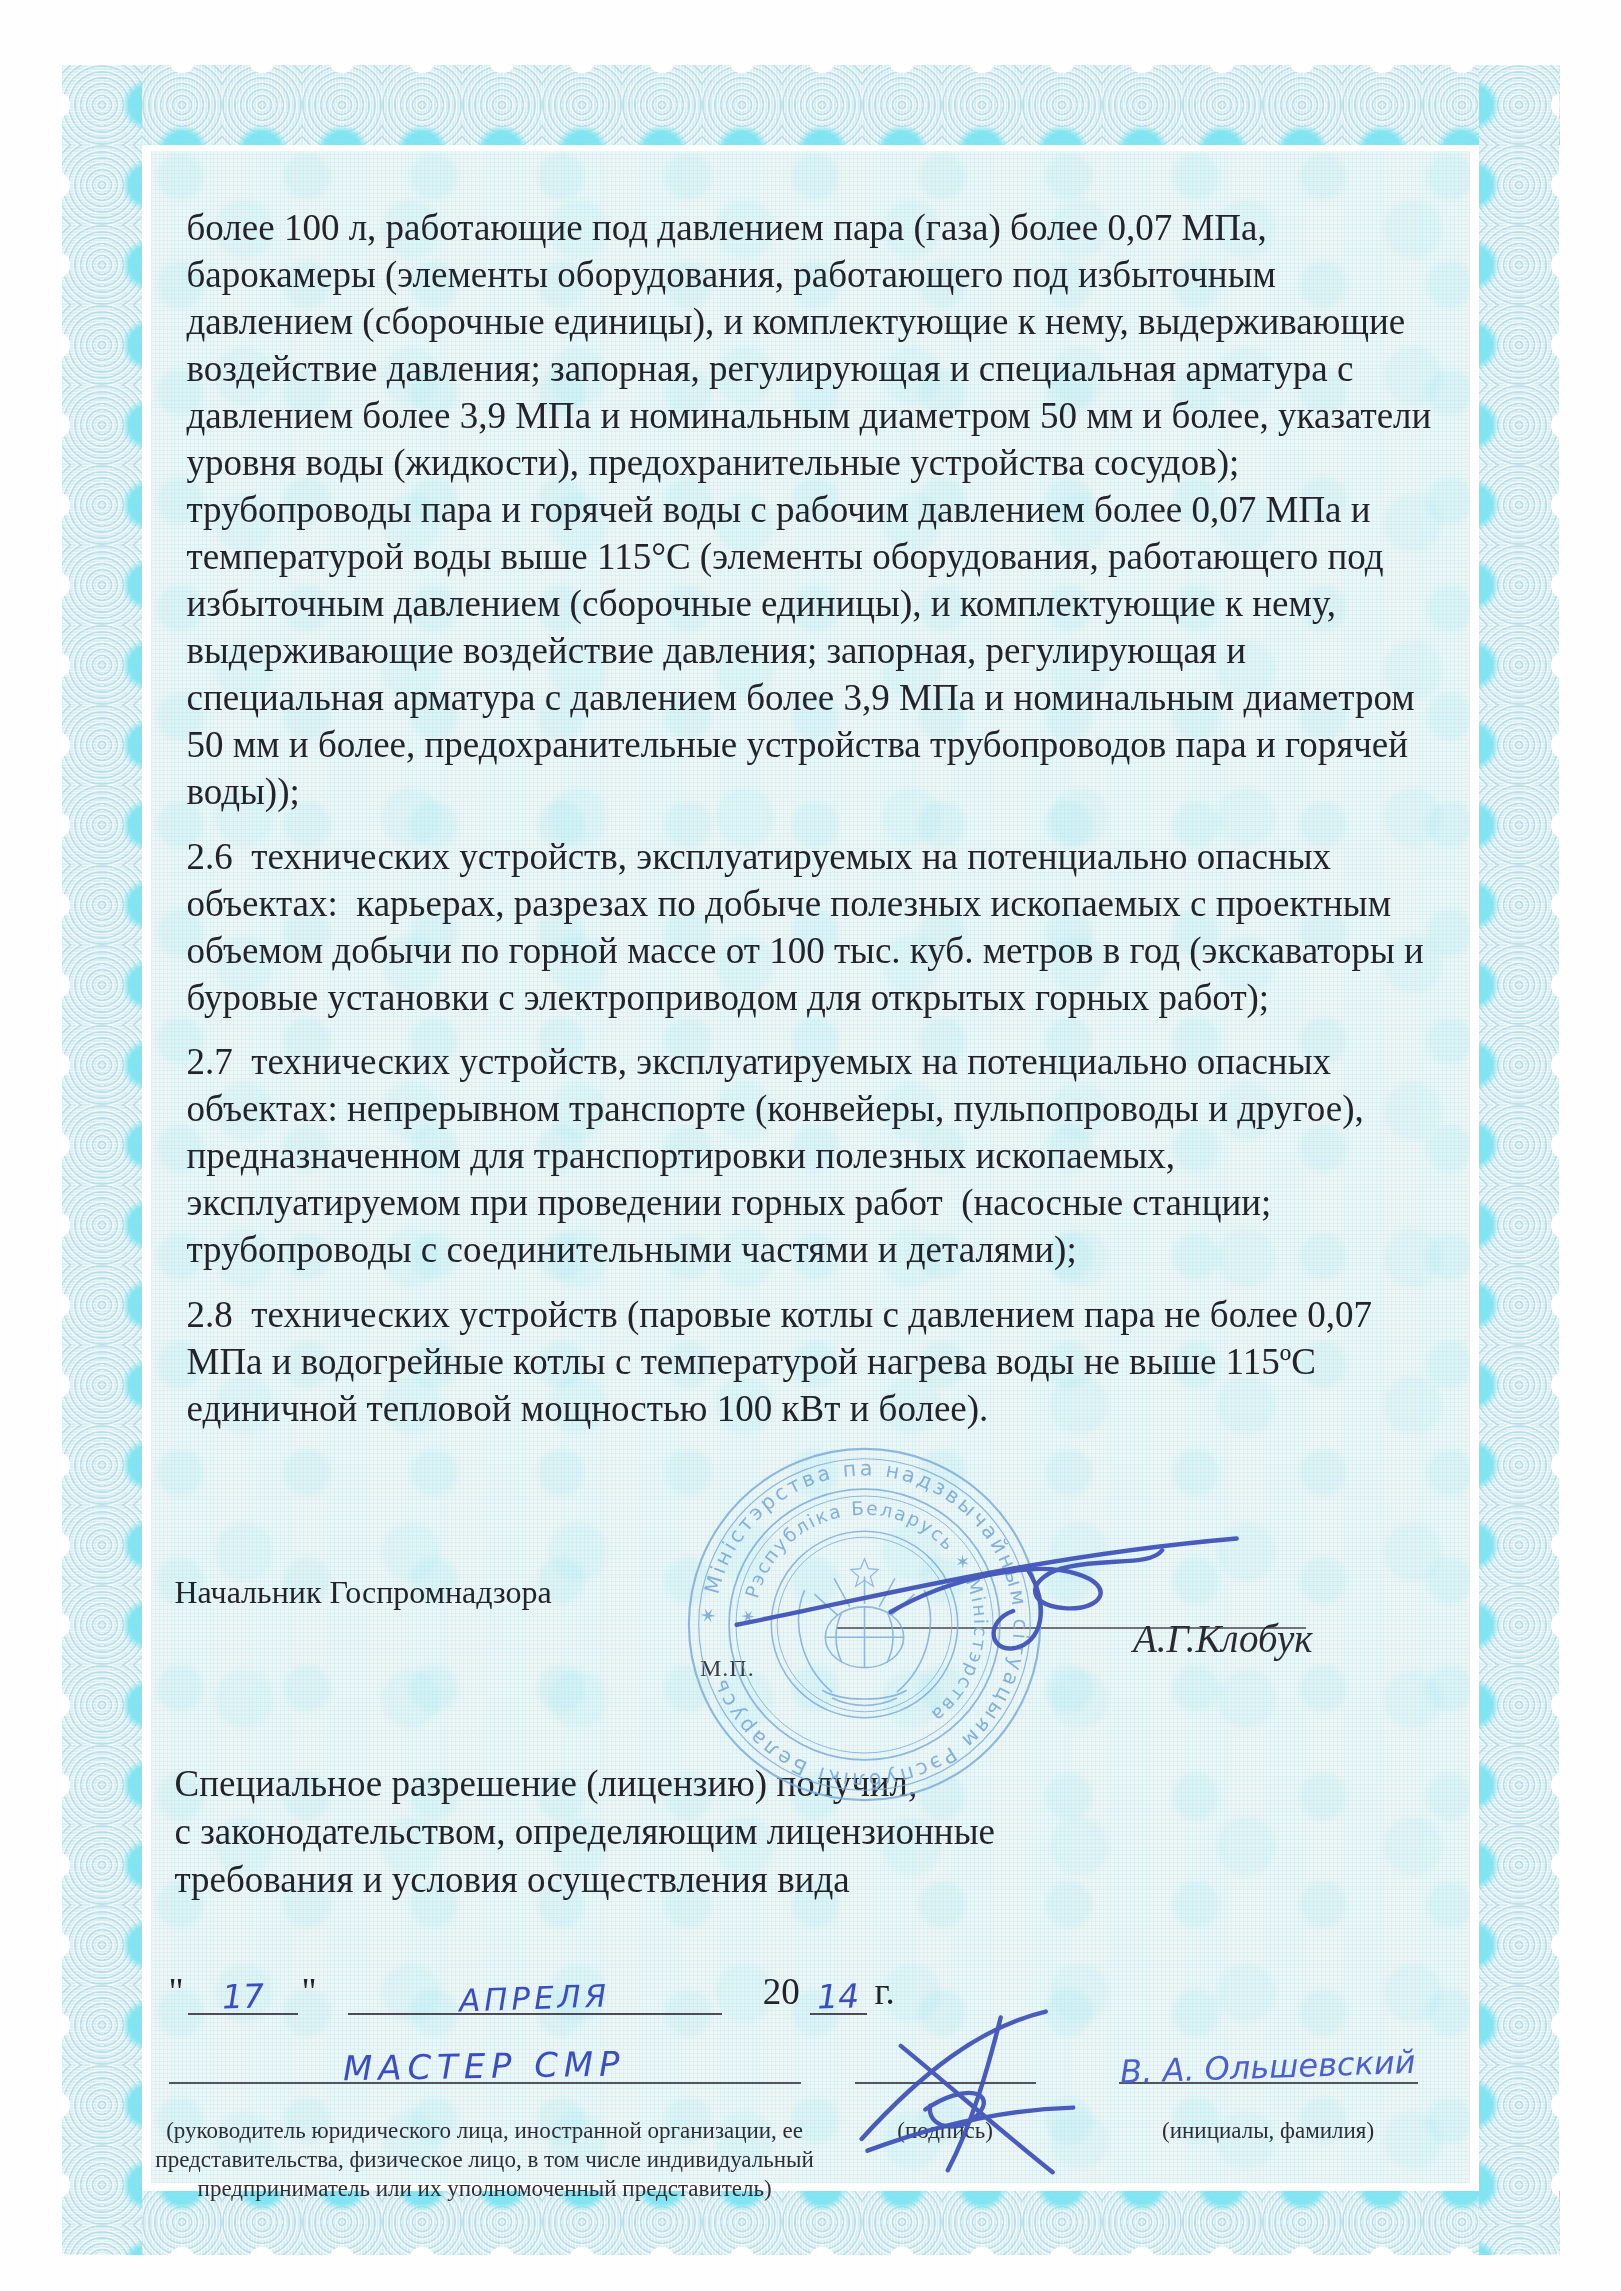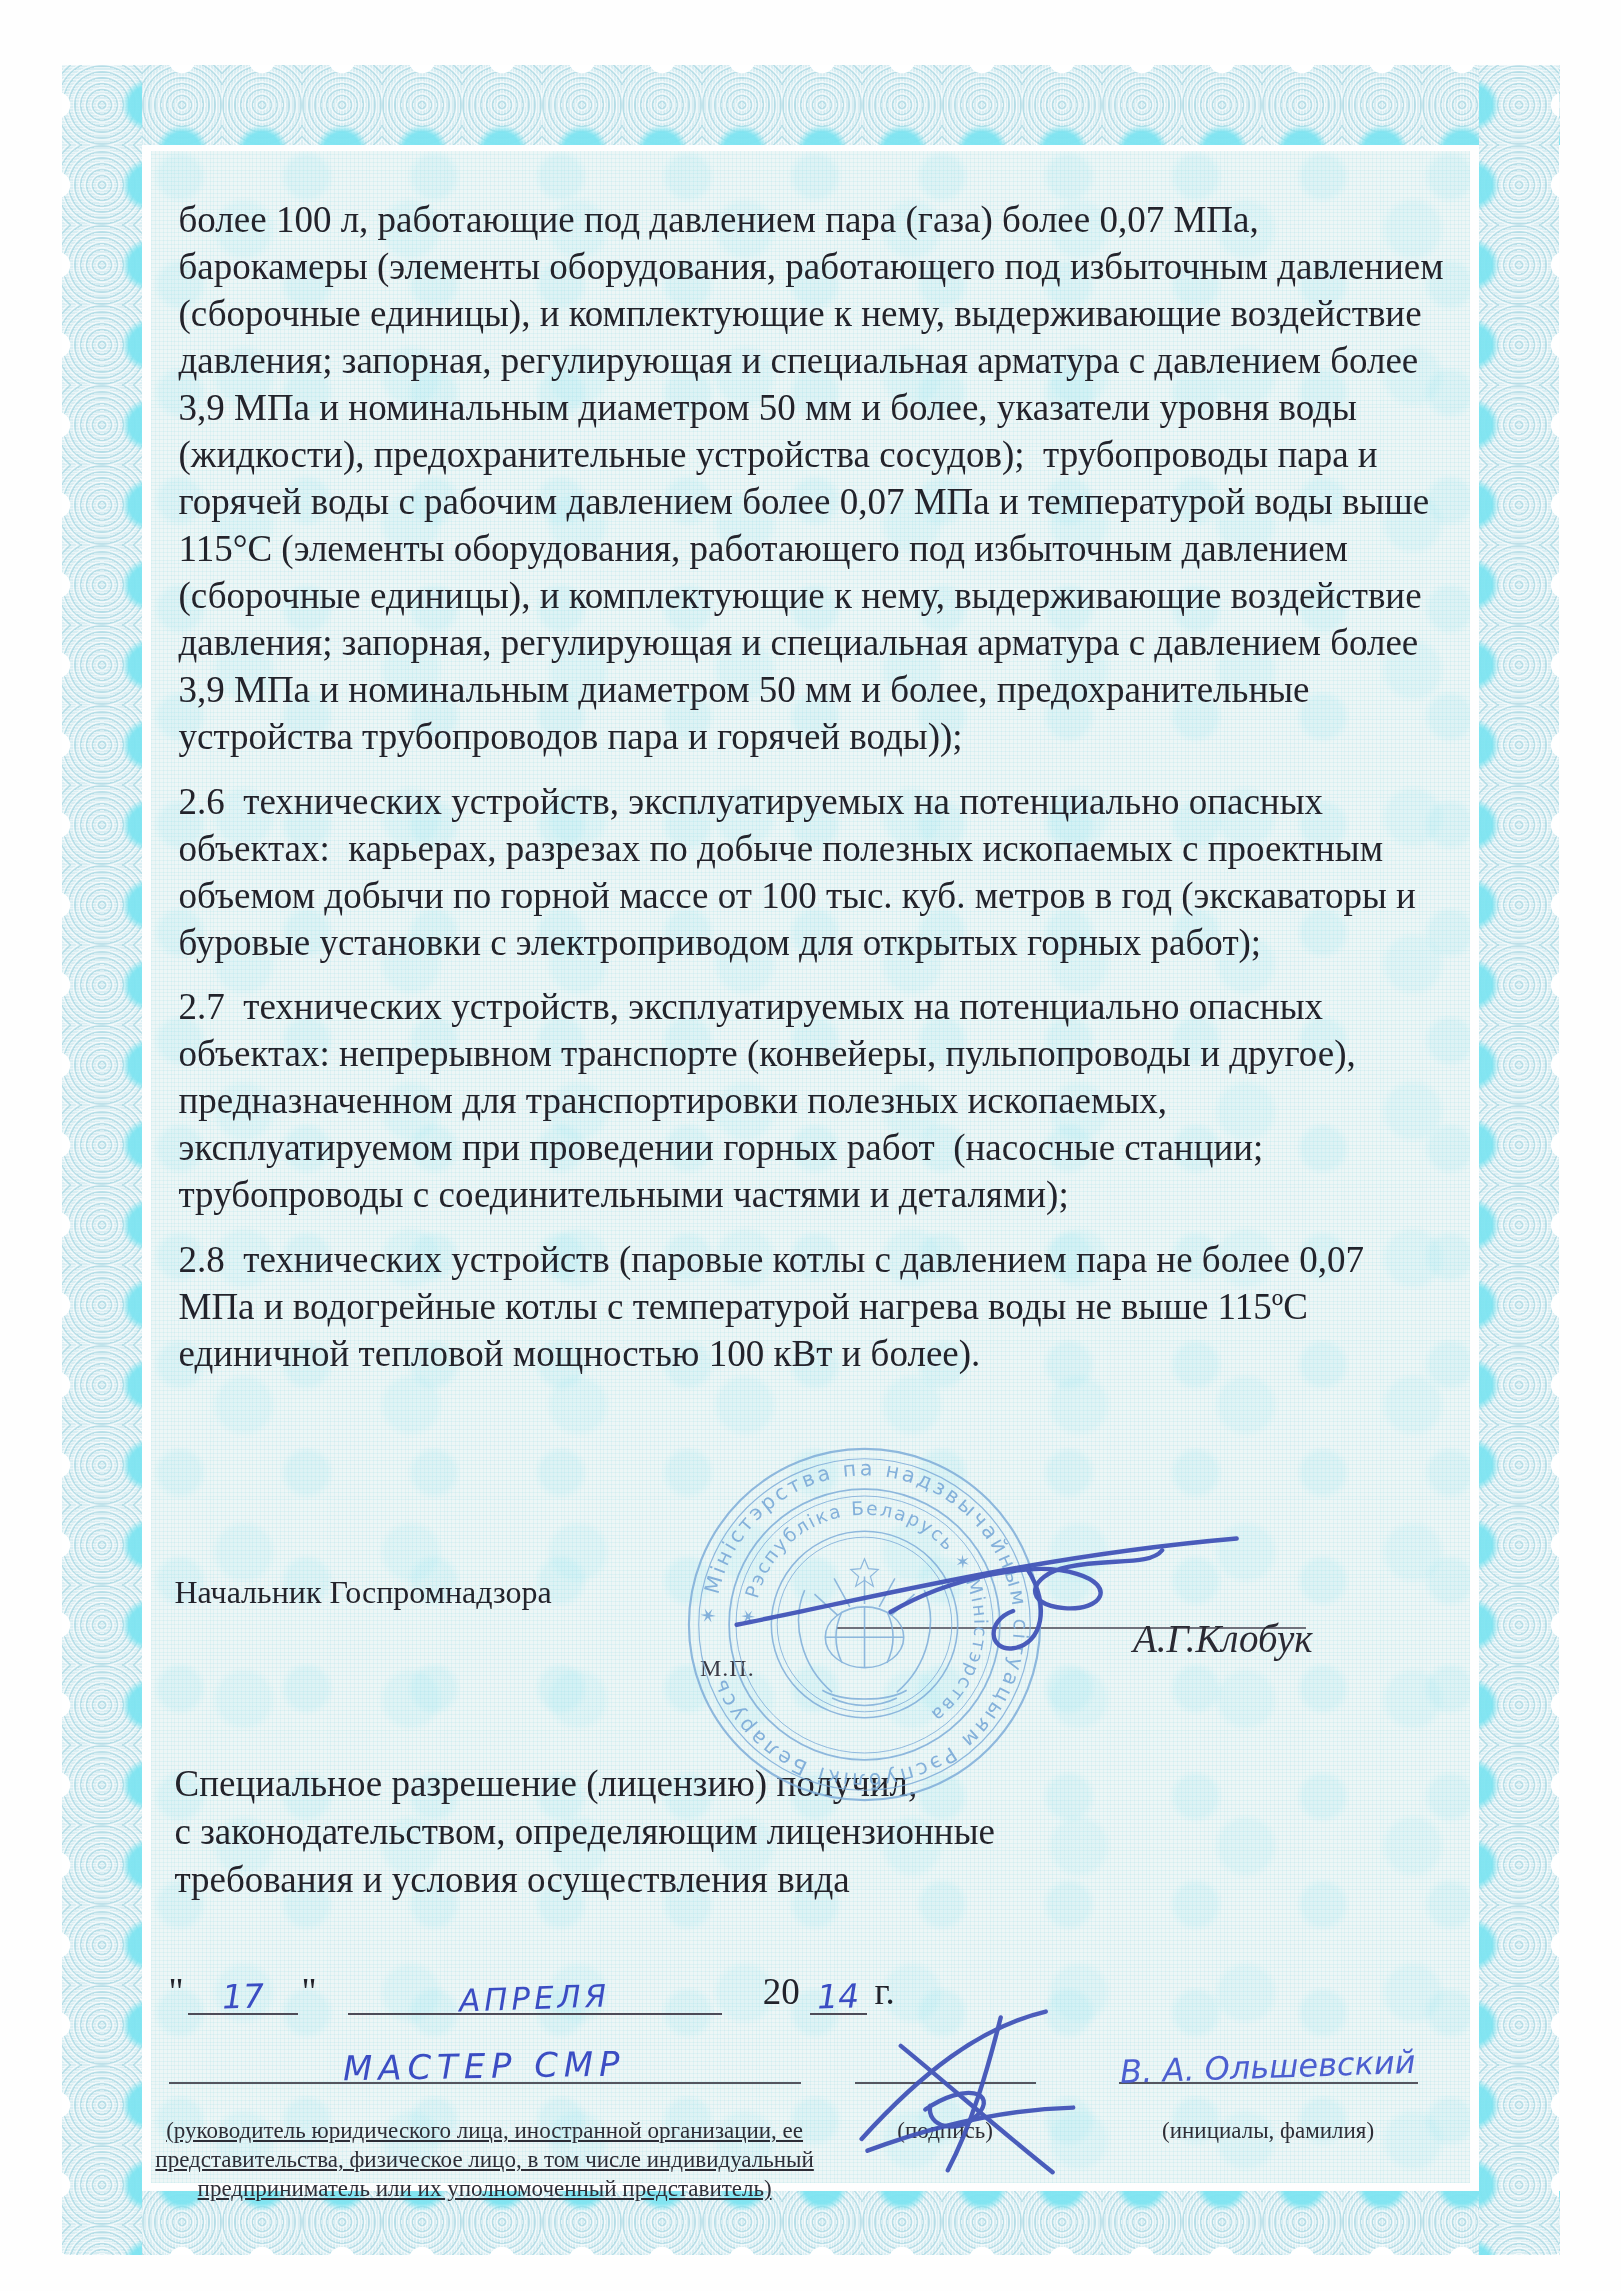--- a/index.html
+++ b/index.html
@@ -59,21 +59,21 @@
       radial-gradient(circle at 93px 78px, rgba(142,228,240,0.13) 0 25.5px, rgba(142,228,240,0) 33px),
       repeating-linear-gradient(0deg, rgba(96,200,214,0.10) 0 1px, rgba(0,0,0,0) 1px 3.9px),
       repeating-linear-gradient(90deg, rgba(96,200,214,0.10) 0 1px, rgba(0,0,0,0) 1px 3.9px);
     background-size:127px 108px,167px 147px,auto,auto;
   }
   
   .bodytext{
     position:absolute;left:23.5px;top:41px;width:1276px;
     font-size:37px;line-height:47px;color:#23232b;
   }
-  .bodytext p{margin:4px;}
+  .bodytext p{margin:12px;}
   .bodytext p + p{margin-top:17.6px;}
 
   .off-title{position:absolute;left:23.5px;top:1423px;font-size:32px;color:#23232b;}
   .off-line{position:absolute;left:686px;top:1476px;width:469px;border-top:2px solid #5b5b66;opacity:.85;}
   .off-name{position:absolute;left:982px;top:1465px;font-size:39px;font-style:italic;color:#2a2a33;}
   .mp{position:absolute;left:549px;top:1504px;font-size:24px;letter-spacing:1px;color:#3a3a45;}
 
   .ack{position:absolute;left:23.5px;top:1609px;font-size:37px;line-height:48px;color:#23232b;}
 
   .date-row{position:absolute;left:13.7px;top:1811px;display:flex;align-items:flex-end;font-size:37px;color:#23232b;}
@@ -94,21 +94,21 @@
   .hw-pos{font-size:34px;letter-spacing:5.9px;transform:rotate(-1deg) translateY(3.9px);}
   .hw-name{font-size:32px;color:#4c5fd0;transform:rotate(-2deg) translateY(3.9px);}
 
   .bottom-block{position:absolute;left:17.6px;top:1884px;display:flex;align-items:flex-start;color:#2d2d36;}
   .col{display:flex;flex-direction:column;gap:26px;}
   .col1{width:632px;}
   .col2{width:181px;margin-left:54px;}
   .col3{width:299px;margin-left:83px;}
   .line-slot{height:47px;border-bottom:2px solid #55555f;display:flex;align-items:flex-end;justify-content:center;}
   .caption{margin-top:5.9px;font-size:23px;line-height:29px;text-align:center;color:#2d2d36;}
-  .col1 .caption{width:720px;margin-left:-44px;text-decoration:underline;}
+  .col1 .caption{width:720px;margin-left:-44px;}
 
   .stamp{position:absolute;left:534px;top:1294px;width:359px;height:359px;opacity:.92;z-index:2;}
   .dir-sig{position:absolute;left:568px;top:1358px;width:549px;height:157px;z-index:3;}
   .bottom-sig{position:absolute;left:681px;top:1841px;width:260px;height:191px;z-index:3;}
 </style>
 </head>
 <body>
 
 <div class="sheet">
 

